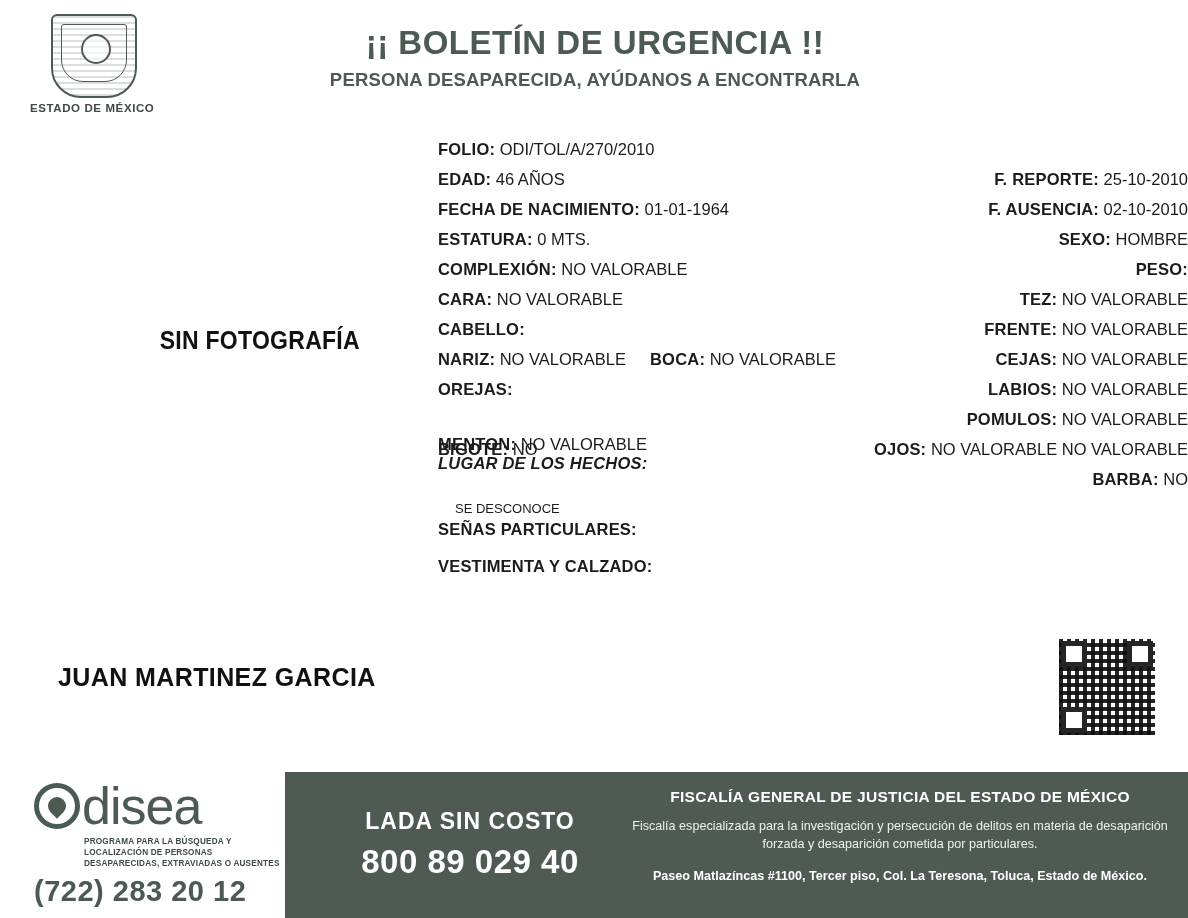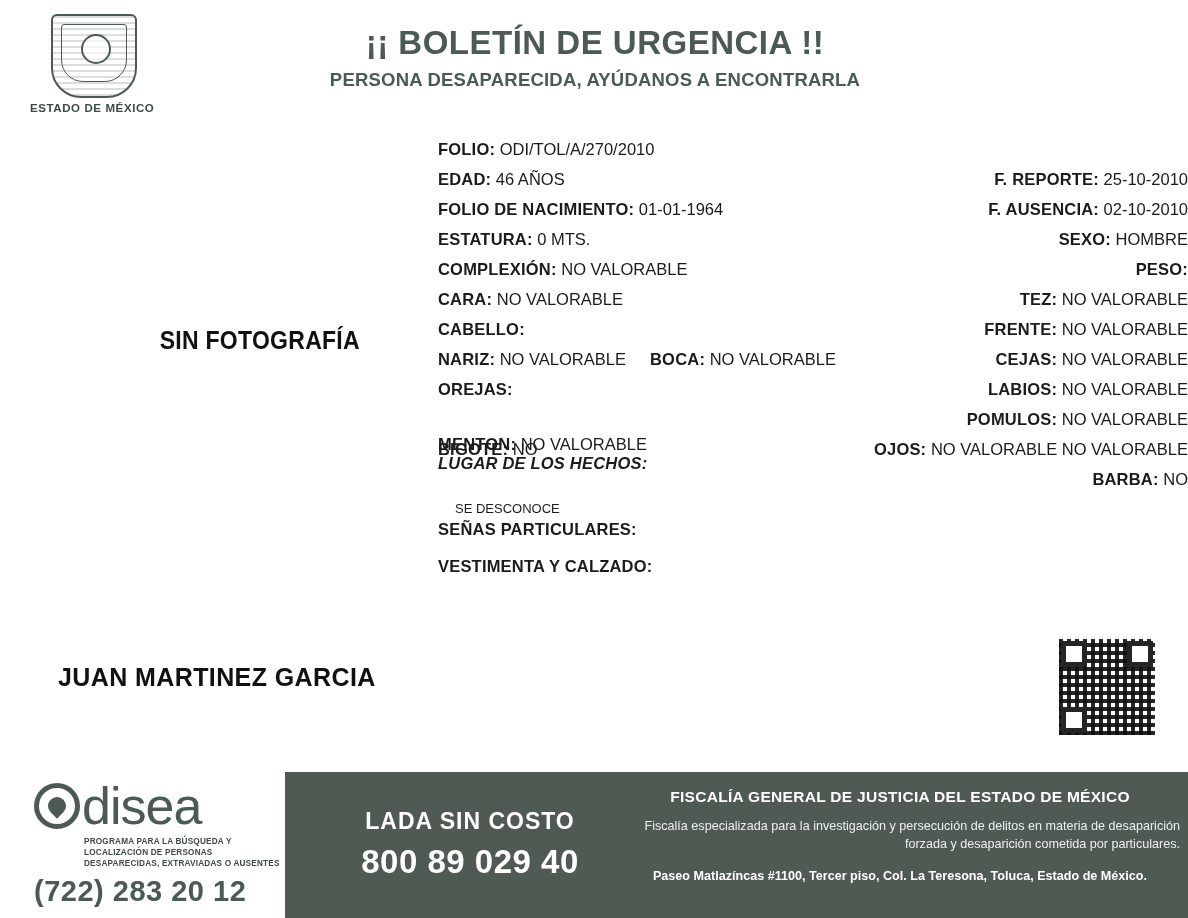--- a/index.html
+++ b/index.html
@@ -333,21 +333,20 @@
   .inst-title {
     font-size: 15.5px;
     font-weight: bold;
     letter-spacing: 0.3px;
   }
   .inst-desc {
     margin-top: 11px;
     font-size: 12.6px;
     line-height: 1.45;
     color: #eef1ef;
-    text-align: right;
   }
   .inst-addr {
     margin-top: 13px;
     font-size: 12.6px;
     font-weight: bold;
     line-height: 1.45;
   }
 </style>
 </head>
 <body>
@@ -376,21 +375,21 @@
 
     <div class="field row-left" style="top:0px;">
       <span class="lbl">FOLIO:</span>
       <span class="val">ODI/TOL/A/270/2010</span>
     </div>
     <div class="field row-left" style="top:30px;">
       <span class="lbl">EDAD:</span>
       <span class="val">46 AÑOS</span>
     </div>
     <div class="field row-left" style="top:60px;">
-      <span class="lbl">FOLIO DE NACIMIENTO:</span>
+      <span class="lbl">FECHA DE NACIMIENTO:</span>
       <span class="val">01-01-1964</span>
     </div>
     <div class="field row-left" style="top:90px;">
       <span class="lbl">ESTATURA:</span>
       <span class="val">0 MTS.</span>
     </div>
     <div class="field row-left" style="top:120px;">
       <span class="lbl">COMPLEXIÓN:</span>
       <span class="val">NO VALORABLE</span>
     </div>

